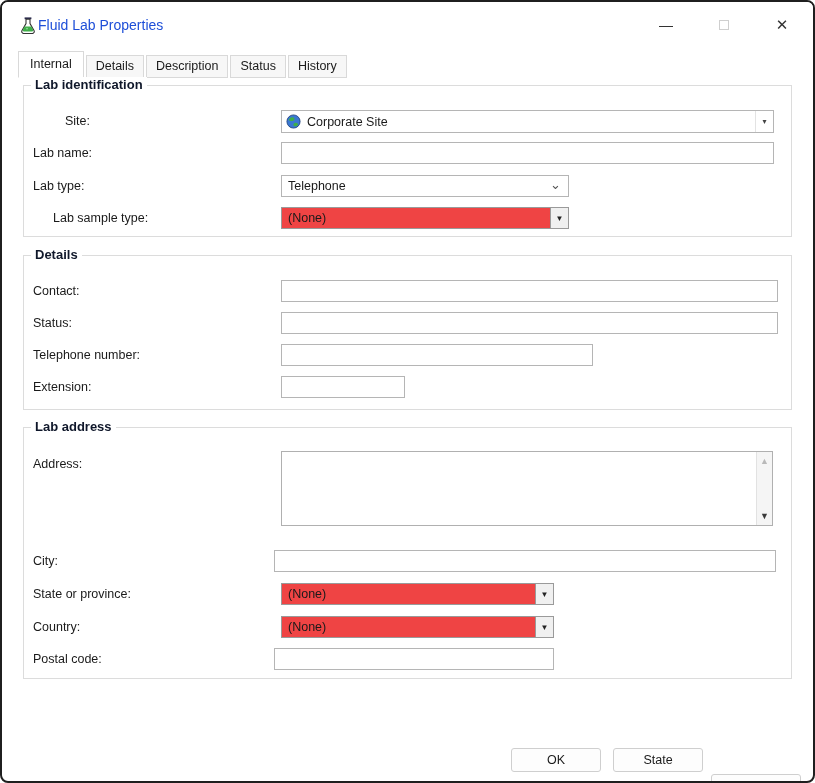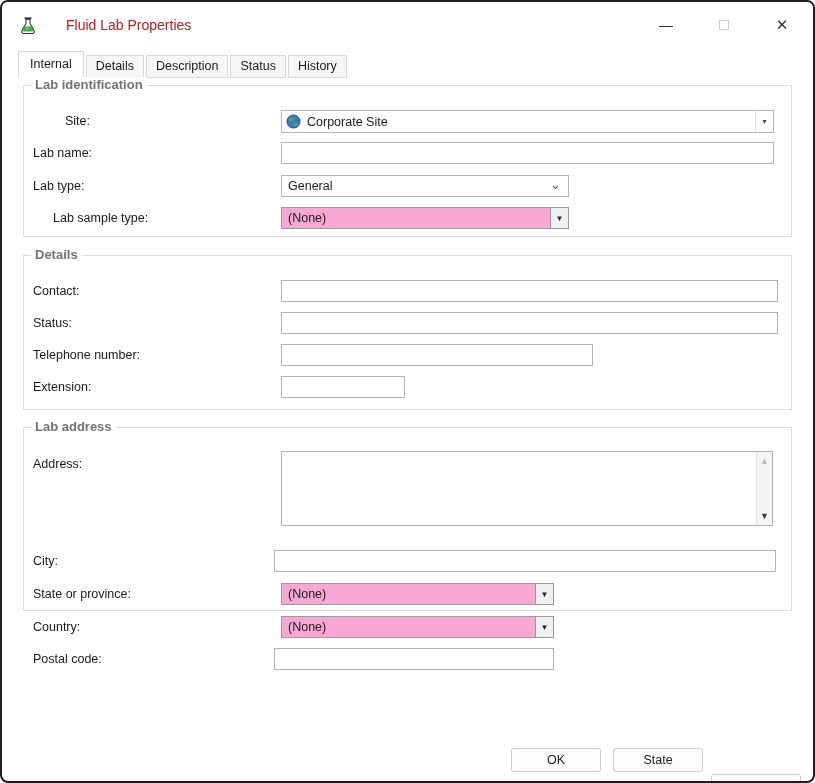--- a/index.html
+++ b/index.html
@@ -18,21 +18,21 @@
     overflow: hidden;
   }
   
   .titlebar {
     position: absolute; left: 0; top: 0; right: 0; height: 45px;
     display: flex; align-items: center;
     padding-left: 17px;
     background: #ffffff;
   }
   .app-icon { width: 18px; height: 18px; display: inline-flex; }
-  .titlebar .title { font-size: 14px; margin-left: 29px; color: #b91c1c; }
+  .titlebar .title { font-size: 14px; margin-left: 1px; color: #1d4ed8; }
   .win-btns {
     position: absolute; right: 2px; top: 0; height: 45px;
     display: flex; align-items: stretch;
   }
   .win-btn {
     width: 58px; border: none; background: transparent;
     display: flex; align-items: center; justify-content: center;
     font-family: "Liberation Sans", sans-serif;
     font-size: 14px; color: #333; cursor: pointer;
   }
@@ -61,21 +61,21 @@
   }
   
   .groupbox {
     position: absolute;
     border: 1px solid #dcdcdc;
     background: #ffffff;
   }
   .groupbox .legend {
     position: absolute; top: -9px; left: 7px;
     background: #ffffff; padding: 0 4px;
-    font-weight: bold; font-size: 13px; color: #737373;
+    font-weight: bold; font-size: 13px; color: #0f172a;
   }
   .fld-label {
     position: absolute; left: 9px;
     font-size: 12.5px; line-height: 22px; color: #1a1a1a;
     white-space: nowrap;
   }
   .txt {
     position: absolute; height: 22px;
     border: 1px solid #b5b5b5; background: #fff;
     font-family: "Liberation Sans", sans-serif;
@@ -101,21 +101,21 @@
     display: flex; align-items: center;
     padding-left: 6px; font-size: 12.5px; cursor: pointer;
   }
   .select-modern .chev {
     margin-left: auto; margin-right: 7px;
     font-size: 13px; color: #555; transform: translateY(-2px);
   }
   
   .select-classic {
     position: absolute; height: 22px;
-    border: 1px solid #9a9a9a; background: #f9a8d4;
+    border: 1px solid #9a9a9a; background: #ef4444;
     display: flex; align-items: center;
     padding-left: 6px; font-size: 12.5px; cursor: pointer;
   }
   .select-classic .dd-btn {
     margin-left: auto; width: 18px; align-self: stretch;
     background: #f0f0f0; border-left: 1px solid #9a9a9a;
     display: flex; align-items: center; justify-content: center;
     font-size: 8px; color: #222;
   }
   
@@ -189,21 +189,21 @@
       </span>
       <span>Corporate Site</span>
       <span class="combo-arrow">▾</span>
     </div>
 
     <span class="fld-label" style="top:56px;">Lab name:</span>
     <input class="txt" style="left: 257px; top: 56px; width: 493px;" value="">
 
     <span class="fld-label" style="top:89px;">Lab type:</span>
     <div class="select-modern" style="left:257px; top:89px; width:288px;">
-      <span>General</span>
+      <span>Telephone</span>
       <span class="chev">⌄</span>
     </div>
 
     <span class="fld-label" style="top:121px;margin-left:20px;">Lab sample type:</span>
     <div class="select-classic" style="left:257px; top:121px; width:288px;">
       <span>(None)</span>
       <span class="dd-btn">▼</span>
     </div>
   </div>
 
@@ -216,21 +216,21 @@
     <span class="fld-label" style="top:56px;">Status:</span>
     <input class="txt" style="left: 257px; top: 56px; width: 497px;" value="">
 
     <span class="fld-label" style="top:88px;">Telephone number:</span>
     <input class="txt" style="left: 257px; top: 88px; width: 312px;" value="">
 
     <span class="fld-label" style="top:120px;">Extension:</span>
     <input class="txt" style="left: 257px; top: 120px; width: 124px;" value="">
   </div>
 
-  <div class="groupbox" style="left:21px; top:425px; width:769px; height:184px;">
+  <div class="groupbox" style="left:21px; top:425px; width:769px; height:252px;">
     <span class="legend">Lab address</span>
 
     <span class="fld-label" style="top:25px;">Address:</span>
     <div class="ta-wrap" style="left:257px; top:23px; width:492px; height:75px;">
       <textarea style=""></textarea>
       <div class="vscroll">
         <span class="arr up">▲</span>
         <span class="arr down">▼</span>
       </div>
     </div>

